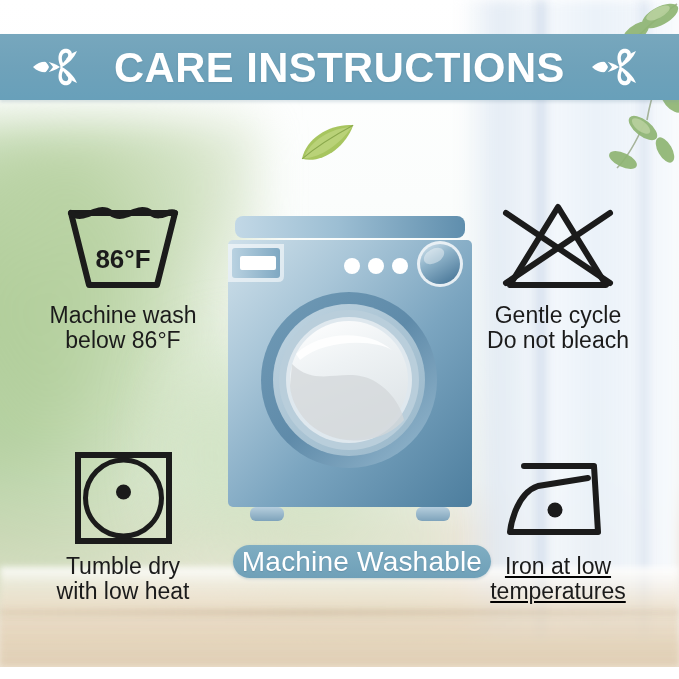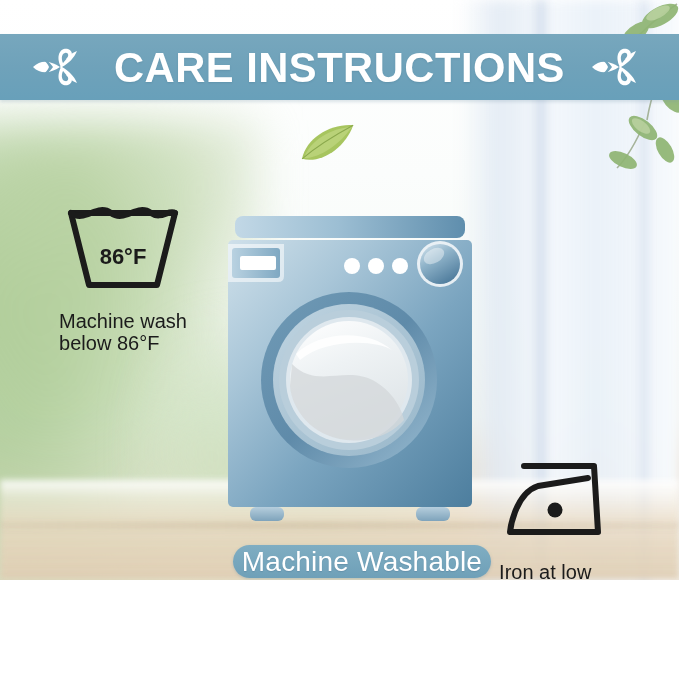--- a/index.html
+++ b/index.html
@@ -6,21 +6,21 @@
   html,body { width:679px; height:679px; }
   body {
     font-family:"Liberation Sans", sans-serif;
     background:#ffffff;
     overflow:hidden;
   }
 
   #stage {
     position:relative;
     width:679px;
-    height:580px;
+    height:667px;
     overflow:hidden;
     background:#f9a8d4;
   }
 
   
   .bg-layer { position:absolute; inset:0; }
 
   .bg-base {
     background:
       linear-gradient(180deg,#ffffff 0%, #fbfdfc 30%, #f7faf7 55%, #f4f5f1 72%, #efe7dc 80%, #efe4d5 100%);
@@ -118,37 +118,38 @@
   .fleur.right { margin-left:18px; margin-right:8px; }
 
   
   .cell {
     position:absolute;
     width:230px;
     display:flex; flex-direction:column; align-items:center;
   }
   .cell-icon { height:110px; display:flex; align-items:center; justify-content:center; }
   .cell-label {
-    margin-top:9px;
-    font-size:20px;
+    margin-top:1px;
+    font-size:23px;
     line-height:1.08;
     color:#1b1b1b;
+    text-align:center;
     white-space:pre-line;
   }
 
   #cell-wash    { left:8px;   top:192px; }
   #cell-bleach  { left:443px; top:192px; }
   #cell-dry     { left:8px;   top:443px; }
   #cell-iron    { left:443px; top:443px;text-decoration:underline; }
 
   .tub-temp {
     position:absolute;
     width:100%; text-align:center;
     top:52px;
-    font-size:22px; font-weight:bold; color:#1b1b1b;
+    font-size:26px; font-weight:bold; color:#1b1b1b;
   }
   .icon-wrap { position:relative; }
 
   
   .machine { position:absolute; left:226px; top:214px; width:248px; height:322px; }
 
   
   .badge {
     position:absolute;
     left:233px; top:545px; width:258px; height:33px;
@@ -233,21 +234,43 @@
       <svg width="120" height="100" viewBox="0 0 120 100">
         <path d="M8 16 L112 16 L94 88 L26 88 Z" fill="none" stroke="#1b1b1b" stroke-width="6" stroke-linejoin="round"></path>
         <path d="M8 16 C22 26, 34 6, 48 16 C62 26, 74 6, 88 16 C98 23, 106 12, 112 16" fill="none" stroke="#1b1b1b" stroke-width="6" stroke-linecap="round"></path>
       </svg>
       <div class="tub-temp">86°F</div>
     </div>
     <div class="cell-label">Machine wash
 below 86°F</div>
   </div>
 
-
+  <div class="cell" id="cell-bleach">
+    <div class="cell-icon">
+      <svg width="120" height="100" viewBox="0 0 120 100">
+        <path d="M60 10 L108 88 L12 88 Z" fill="none" stroke="#1b1b1b" stroke-width="6" stroke-linejoin="round"></path>
+        <line x1="8" y1="16" x2="112" y2="86" stroke="#1b1b1b" stroke-width="6" stroke-linecap="round"></line>
+        <line x1="112" y1="16" x2="8" y2="86" stroke="#1b1b1b" stroke-width="6" stroke-linecap="round"></line>
+      </svg>
+    </div>
+    <div class="cell-label">Gentle cycle
+Do not bleach</div>
+  </div>
+
+  <div class="cell" id="cell-dry">
+    <div class="cell-icon">
+      <svg width="105" height="100" viewBox="0 0 105 100">
+        <rect x="7" y="7" width="91" height="86" fill="none" stroke="#1b1b1b" stroke-width="6"></rect>
+        <circle cx="52.5" cy="50" r="38" fill="none" stroke="#1b1b1b" stroke-width="5"></circle>
+        <circle cx="52.5" cy="44" r="7.5" fill="#1b1b1b"></circle>
+      </svg>
+    </div>
+    <div class="cell-label">Tumble dry
+with low heat</div>
+  </div>
 
   <div class="cell" id="cell-iron">
     <div class="cell-icon">
       <svg width="120" height="100" viewBox="0 0 120 100">
         <path d="M26 18 L96 18 L100 84 L12 84 C12 84, 16 46, 40 38 L90 30" fill="none" stroke="#1b1b1b" stroke-width="6" stroke-linejoin="round" stroke-linecap="round"></path>
         <circle cx="57" cy="62" r="7.5" fill="#1b1b1b"></circle>
       </svg>
     </div>
     <div class="cell-label">Iron at low
 temperatures</div>

